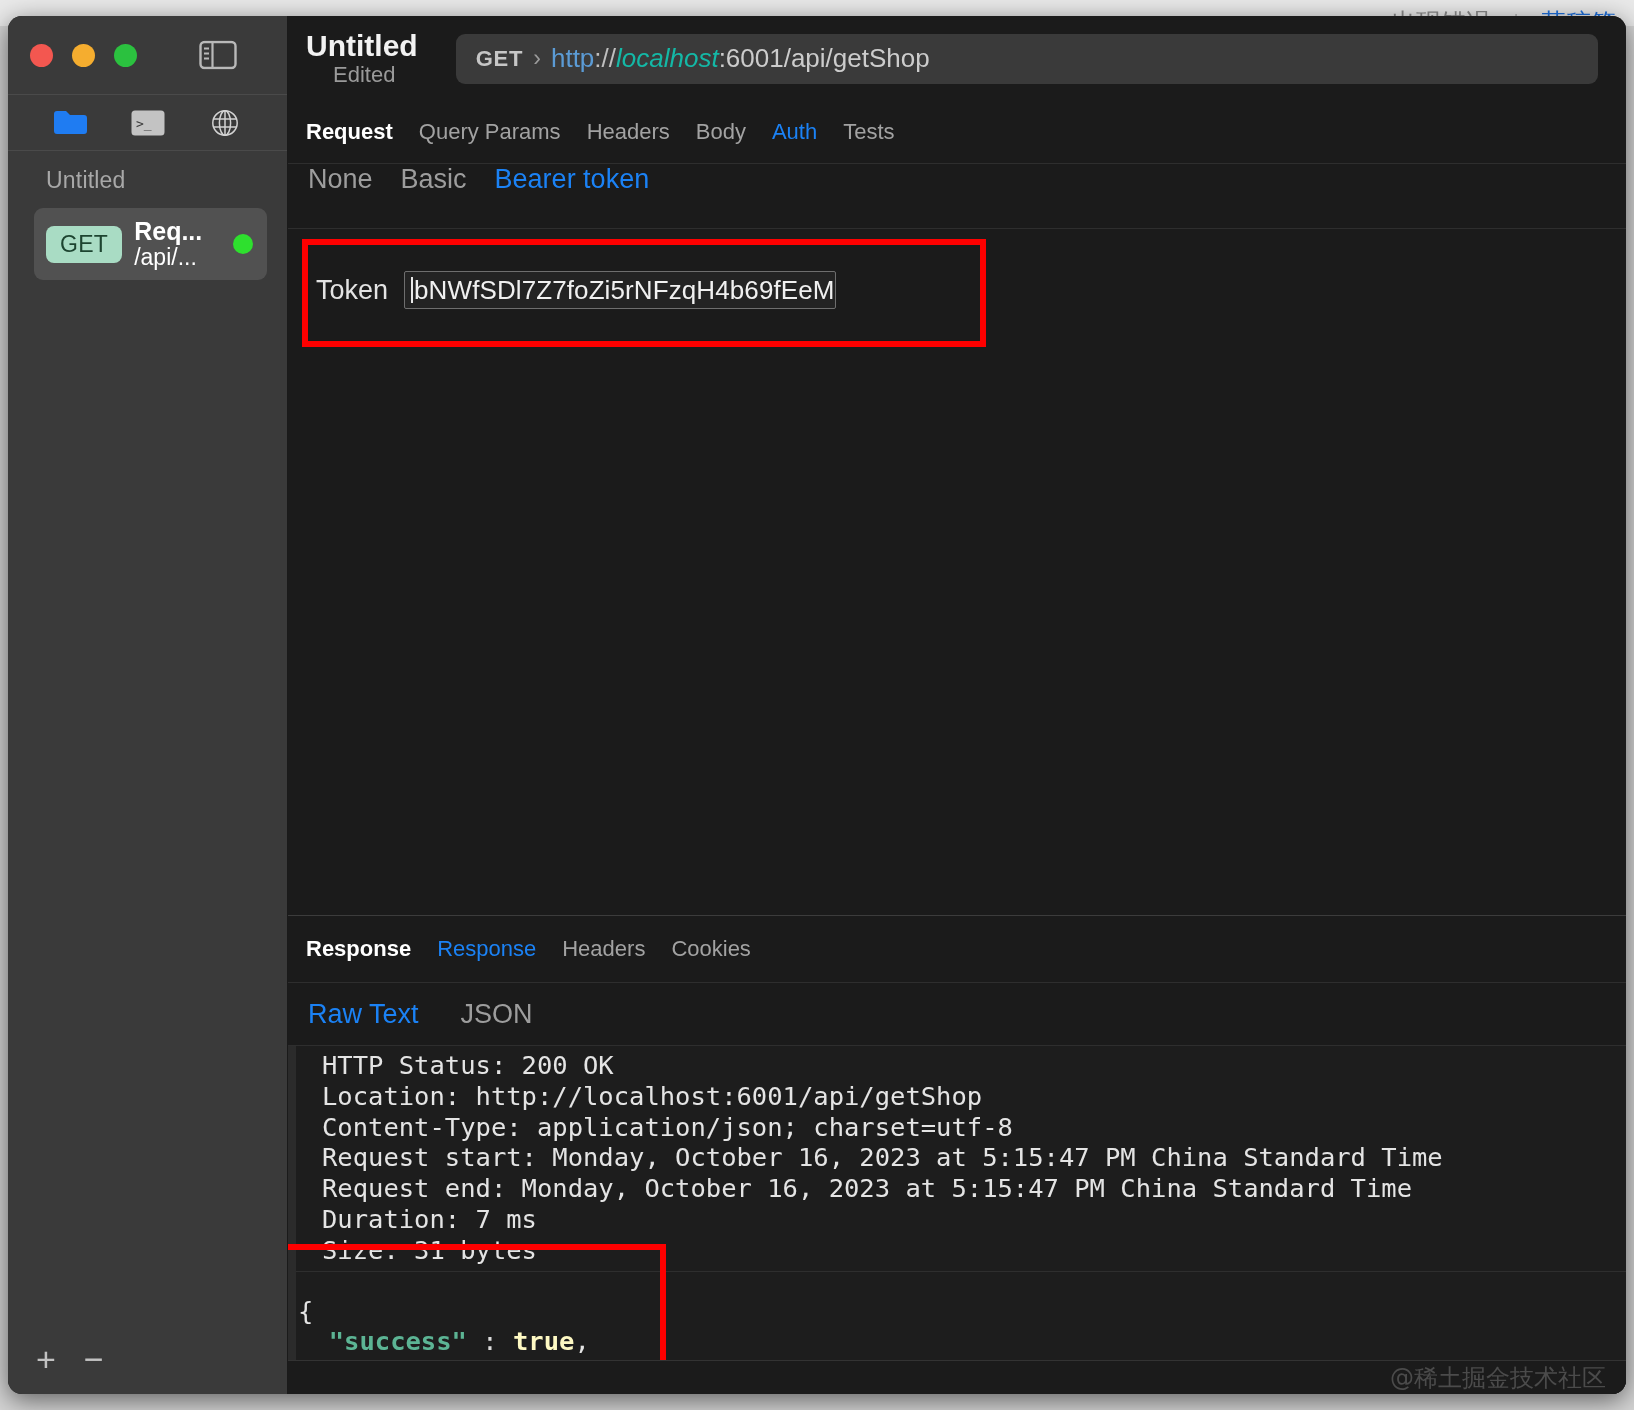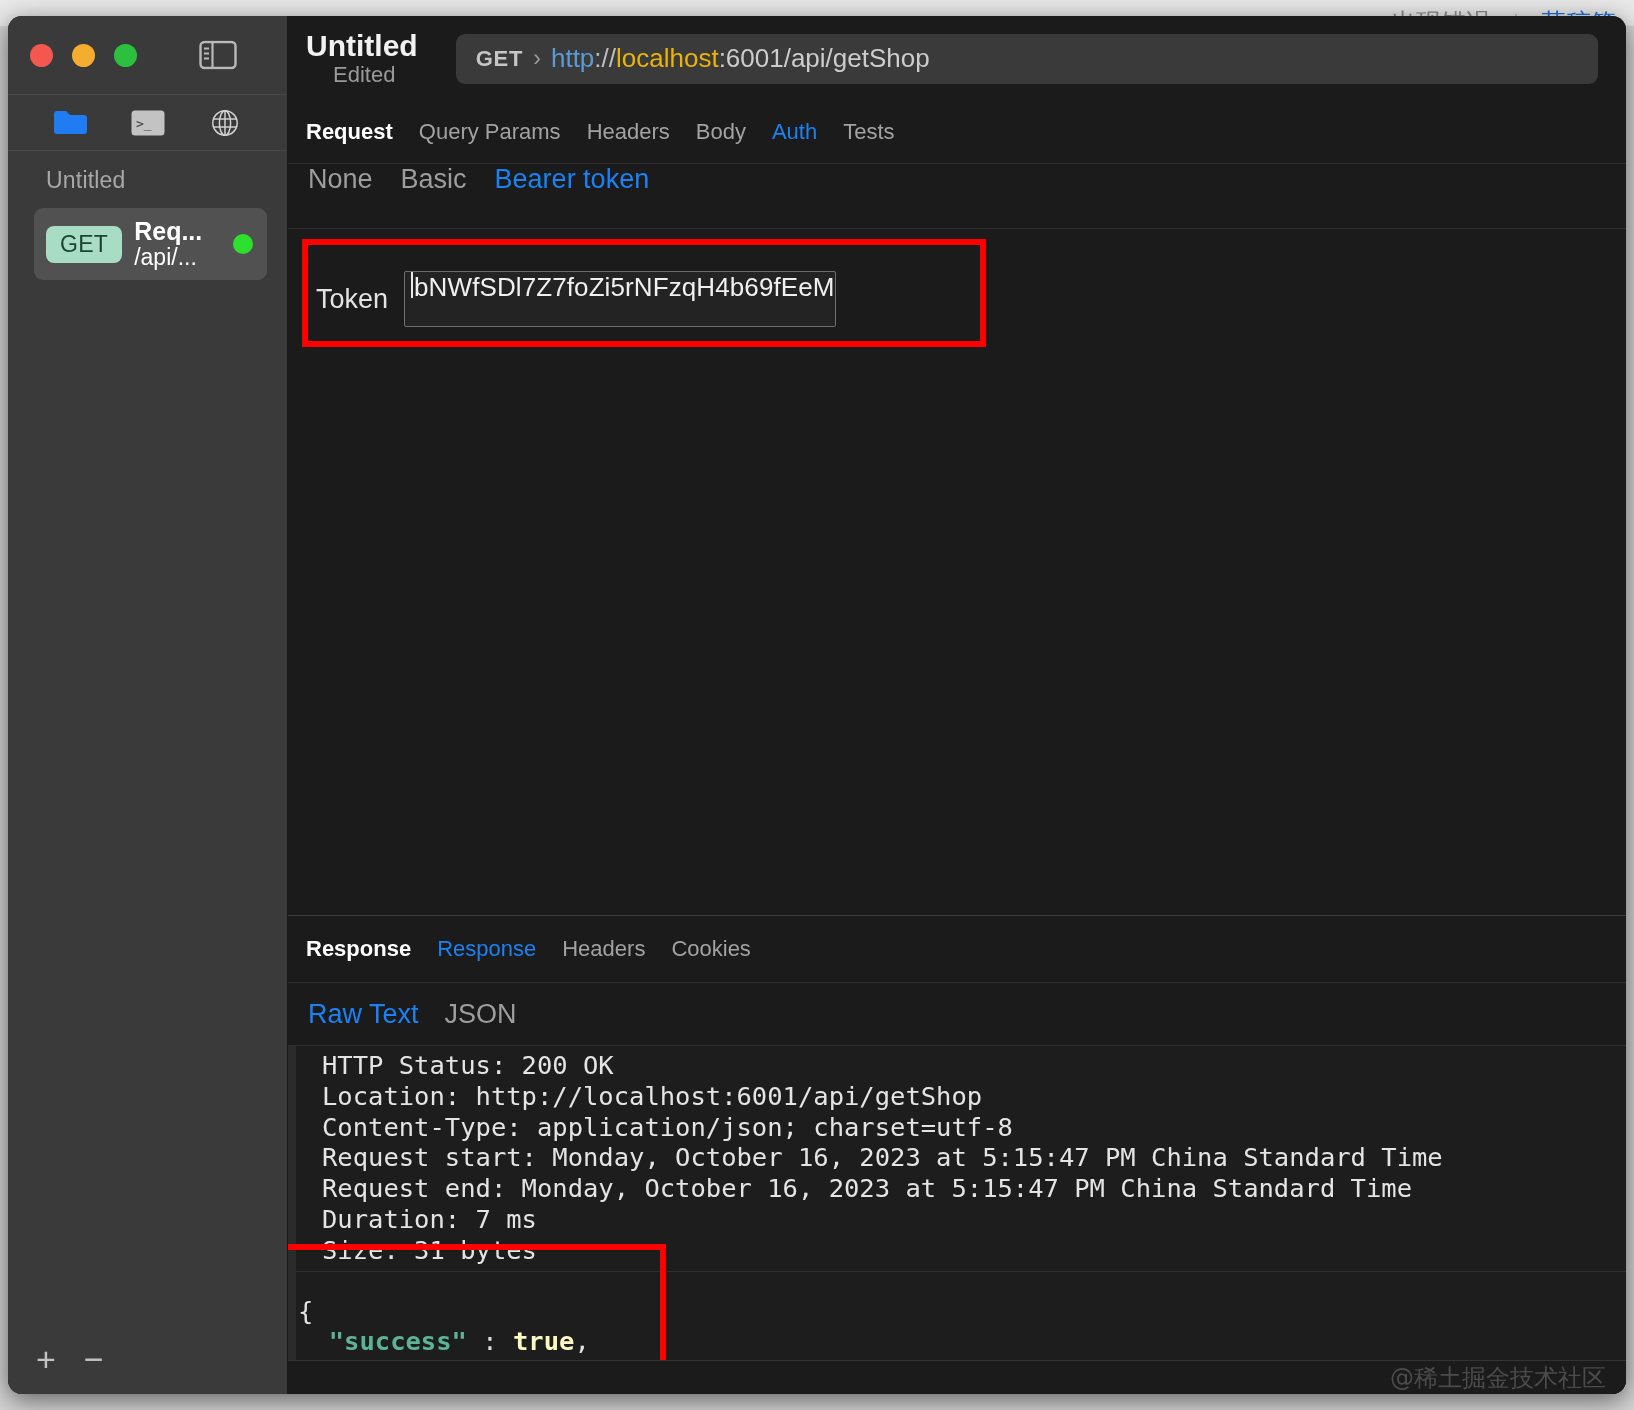--- a/index.html
+++ b/index.html
@@ -169,21 +169,21 @@
     padding: 0 20px;
     gap: 10px;
     margin-left: 20px;
     overflow: hidden;
   }
   .url-method { color: #c6c6c6; font-size: 22px; font-weight: bold; letter-spacing: .8px; }
   .url-chev { color: #9b9b9b; font-size: 23px; }
   .url-text { font-size: 26px; white-space: nowrap; }
   .u-scheme { color: #5b9bd5; }
   .u-sep    { color: #bfbfbf; }
-  .u-host   { color: #eab308; }
+  .u-host   { color: #14b8a6; font-style: italic; }
   .u-rest   { color: #cccccc; }
 
   
   .tabrow {
     height: 62px;
     display: flex;
     align-items: center;
     gap: 26px;
     padding: 0 18px;
     flex: 0 0 62px;
@@ -215,26 +215,26 @@
     display: flex;
     align-items: center;
     gap: 16px;
     position: absolute;
     left: 20px;
     top: 42px;
   }
   .token-label { color: #e3e3e3; font-size: 27px; margin-left: 8px; }
   .token-input {
     width: 432px;
-    height: 56px;
+    height: 38px;
     background: #232323;
     border: 1px solid #6e6e6e;
     border-radius: 2px;
     display: flex;
-    align-items: flex-start;
+    align-items: center;
     padding-left: 6px;
     position: relative;
   }
   .caret {
     width: 2px; height: 26px; background: #e9e9e9;
     margin-right: 1px;
   }
   .token-value {
     color: #f0f0f0;
     font-size: 26px;
@@ -264,21 +264,21 @@
     display: flex;
     align-items: center;
     gap: 26px;
     padding: 0 18px;
     flex: 0 0 66px;
   }
   .resp-subtabrow {
     height: 62px;
     display: flex;
     align-items: center;
-    gap: 26px;
+    gap: 42px;
     padding: 0 20px;
     flex: 0 0 62px;
   }
   .resp-body {
     flex: 1;
     background: #1d1d1d;
     position: relative;
     overflow: hidden;
     border-top: 1px solid #2e2e2e;
   }

